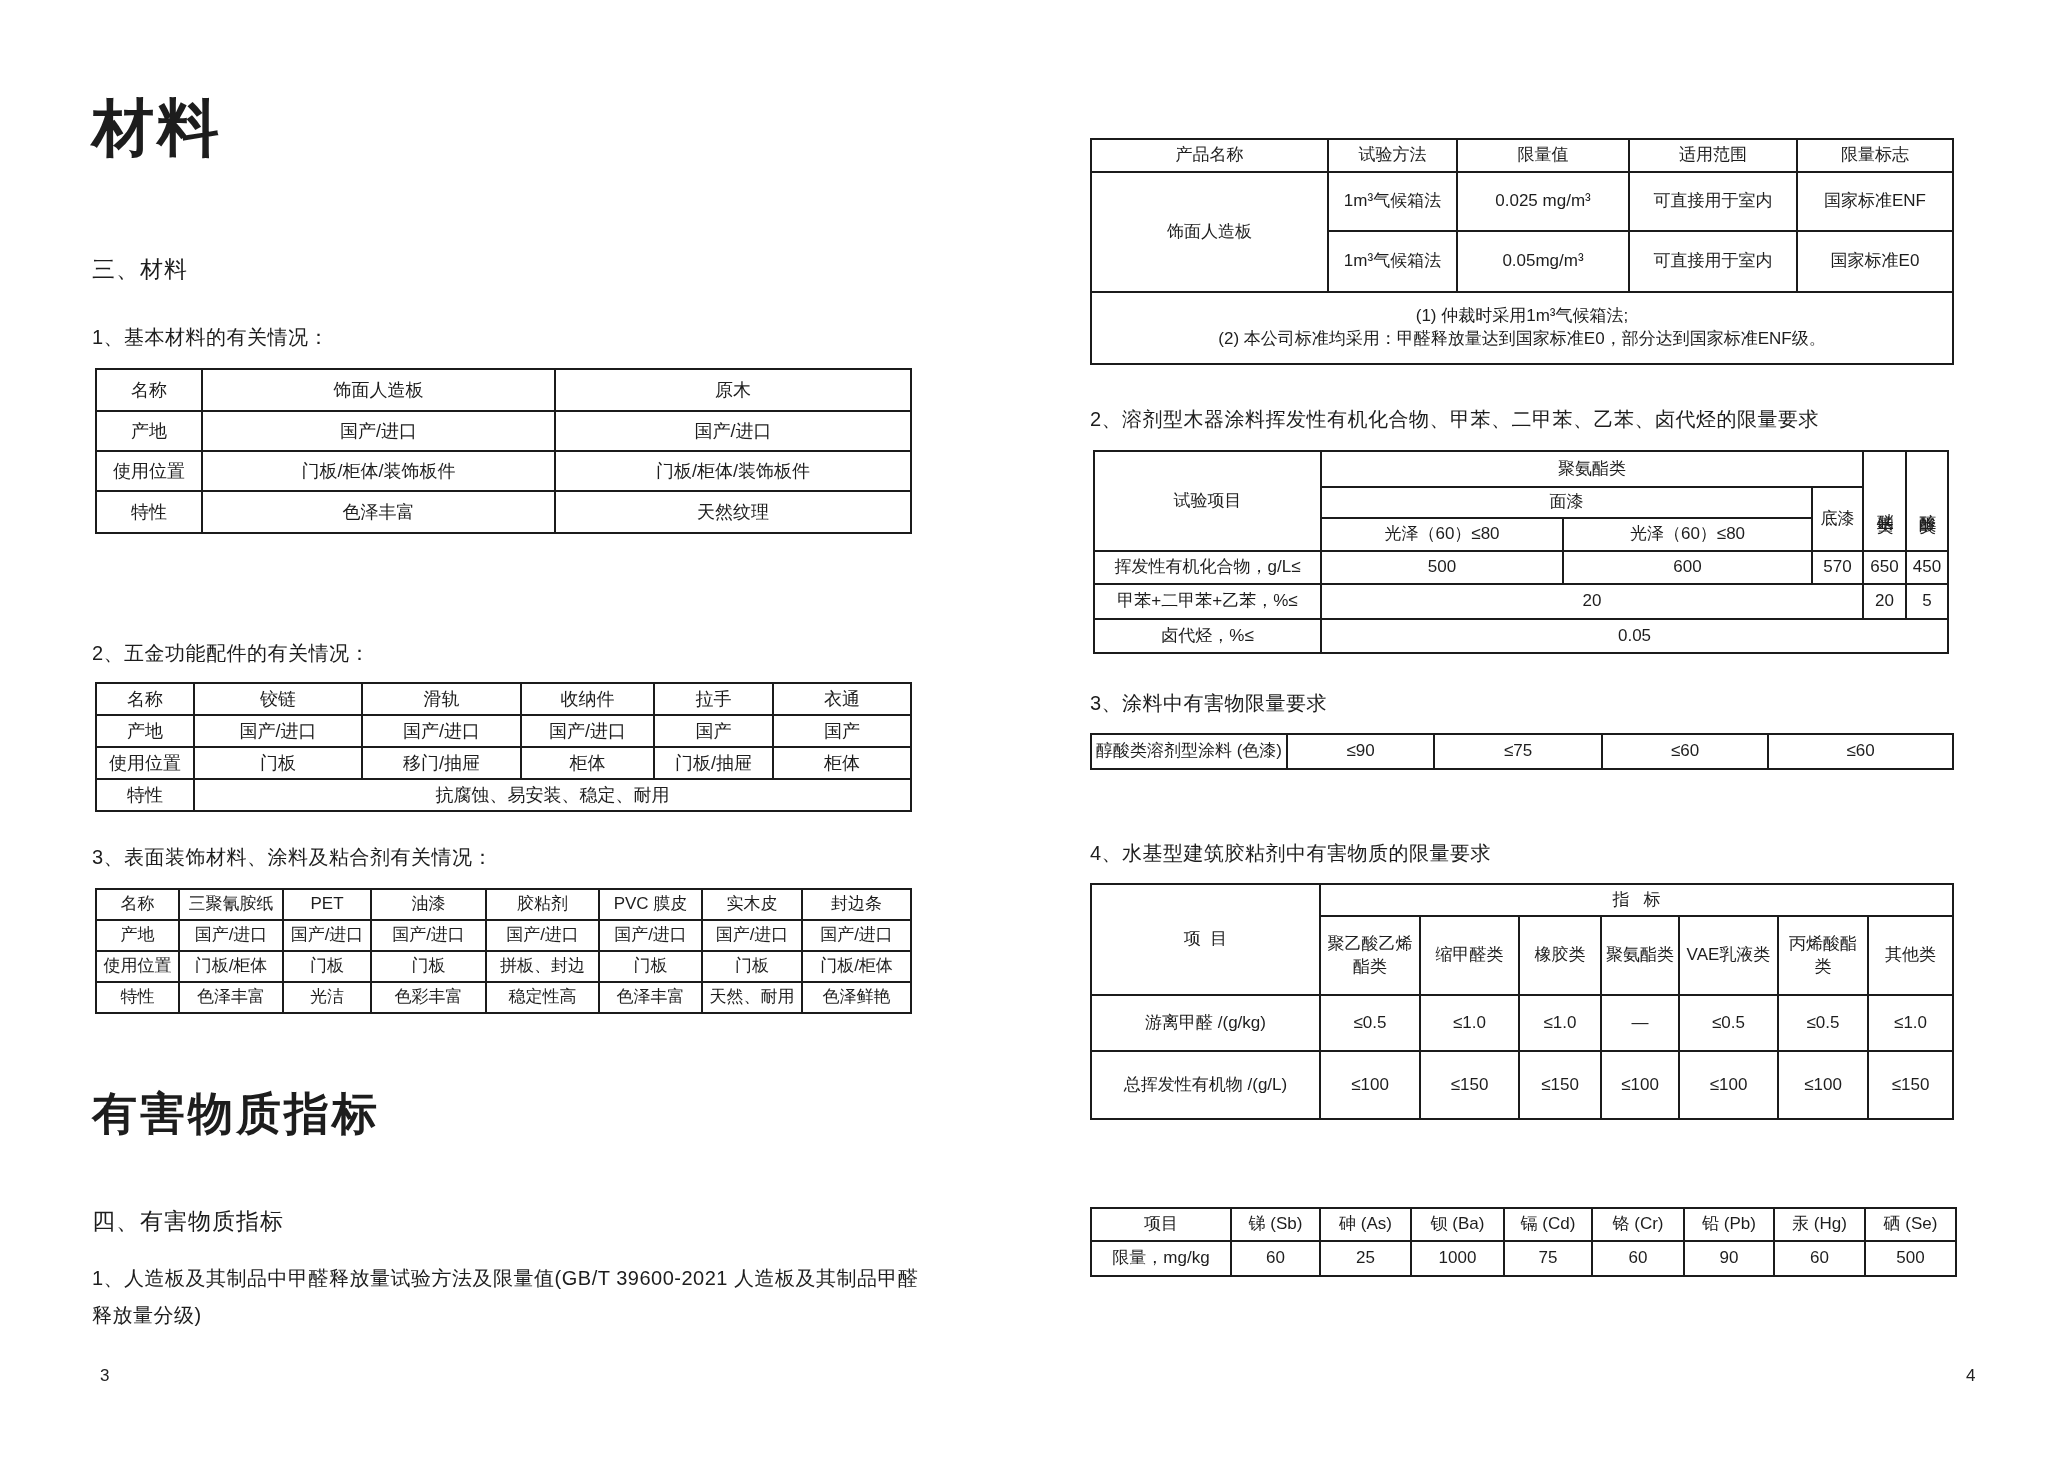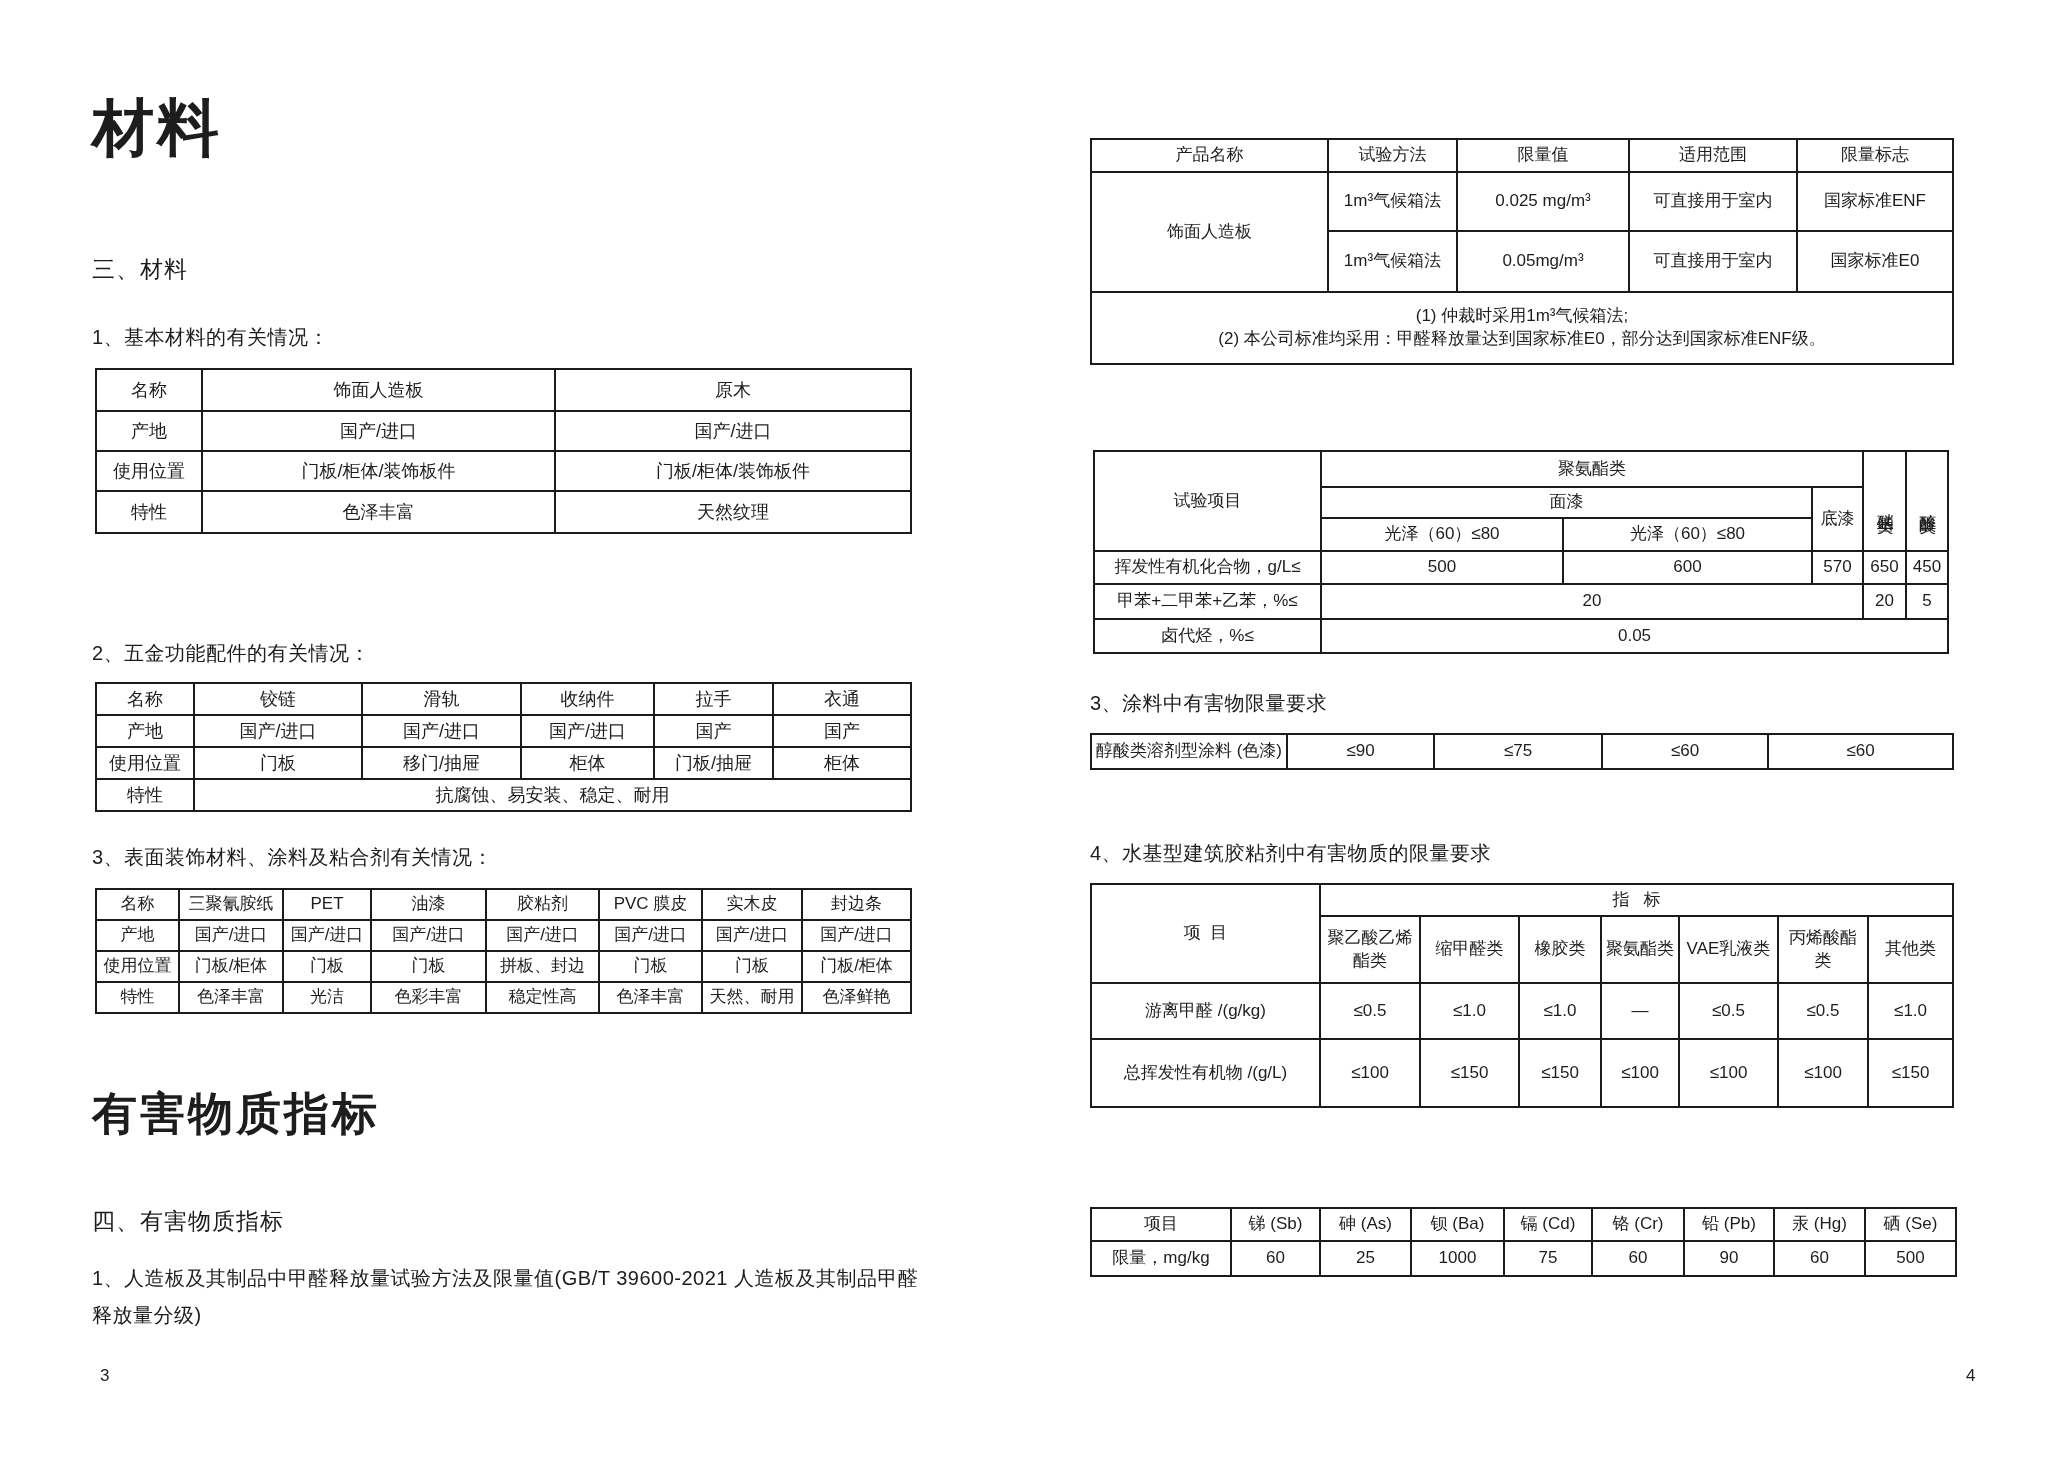--- a/index.html
+++ b/index.html
@@ -226,20 +226,21 @@
     </tr>
     <tr style="height:72px">
       <td colspan="5" class="notes">
         <div>(1) 仲裁时采用1m³气候箱法;</div>
         <div>(2) 本公司标准均采用：甲醛释放量达到国家标准E0，部分达到国家标准ENF级。</div>
       </td>
     </tr>
   </tbody>
     </table>
 
+  <div class="abs item-head-r" style="left:1090px;top:406px;">2、溶剂型木器涂料挥发性有机化合物、甲苯、二甲苯、乙苯、卤代烃的限量要求</div>
 
   <table class="tbl t-solv" style="left:1093px;top:450px;width:854px;">
     <colgroup>
         <col style="width:227px">
         <col style="width:242px">
         <col style="width:249px">
         <col style="width:51px">
         <col style="width:43px">
         <col style="width:42px">
       </colgroup>
@@ -311,21 +312,21 @@
         <col style="width:78px">
         <col style="width:99px">
         <col style="width:90px">
         <col style="width:85px">
       </colgroup>
     <tbody>
         <tr style="height:32px">
       <td rowspan="2" class="sp">项  目</td>
       <td colspan="7" class="sp">指   标</td>
     </tr>
-    <tr style="height:67px">
+    <tr style="height:79px">
       <td>聚乙酸乙烯酯类</td>
       <td>缩甲醛类</td>
       <td>橡胶类</td>
       <td>聚氨酯类</td>
       <td>VAE乳液类</td>
       <td>丙烯酸酯类</td>
       <td>其他类</td>
     </tr>
     <tr style="height:56px">
       <td>游离甲醛 /(g/kg)</td>

